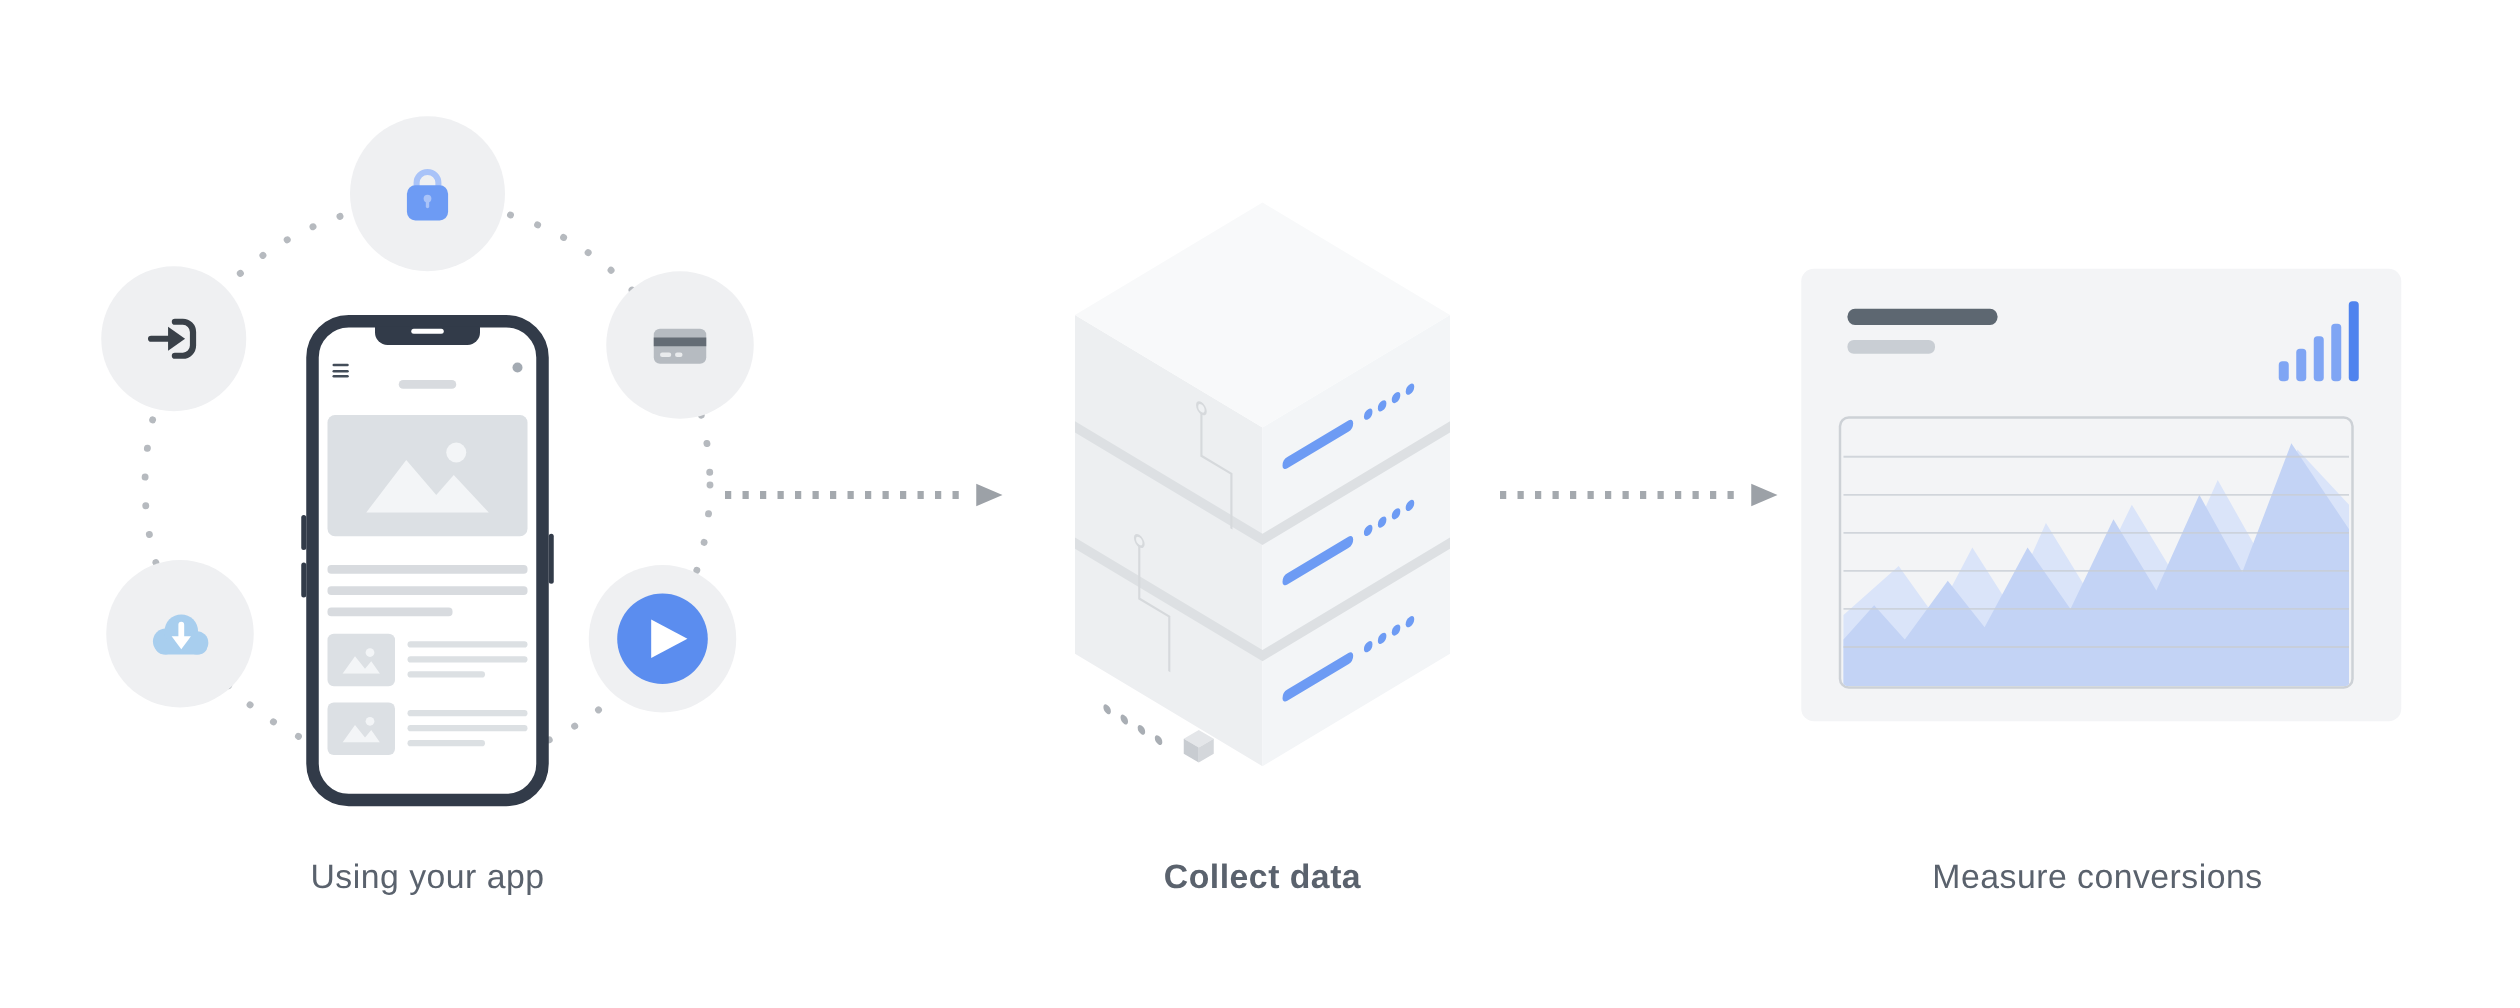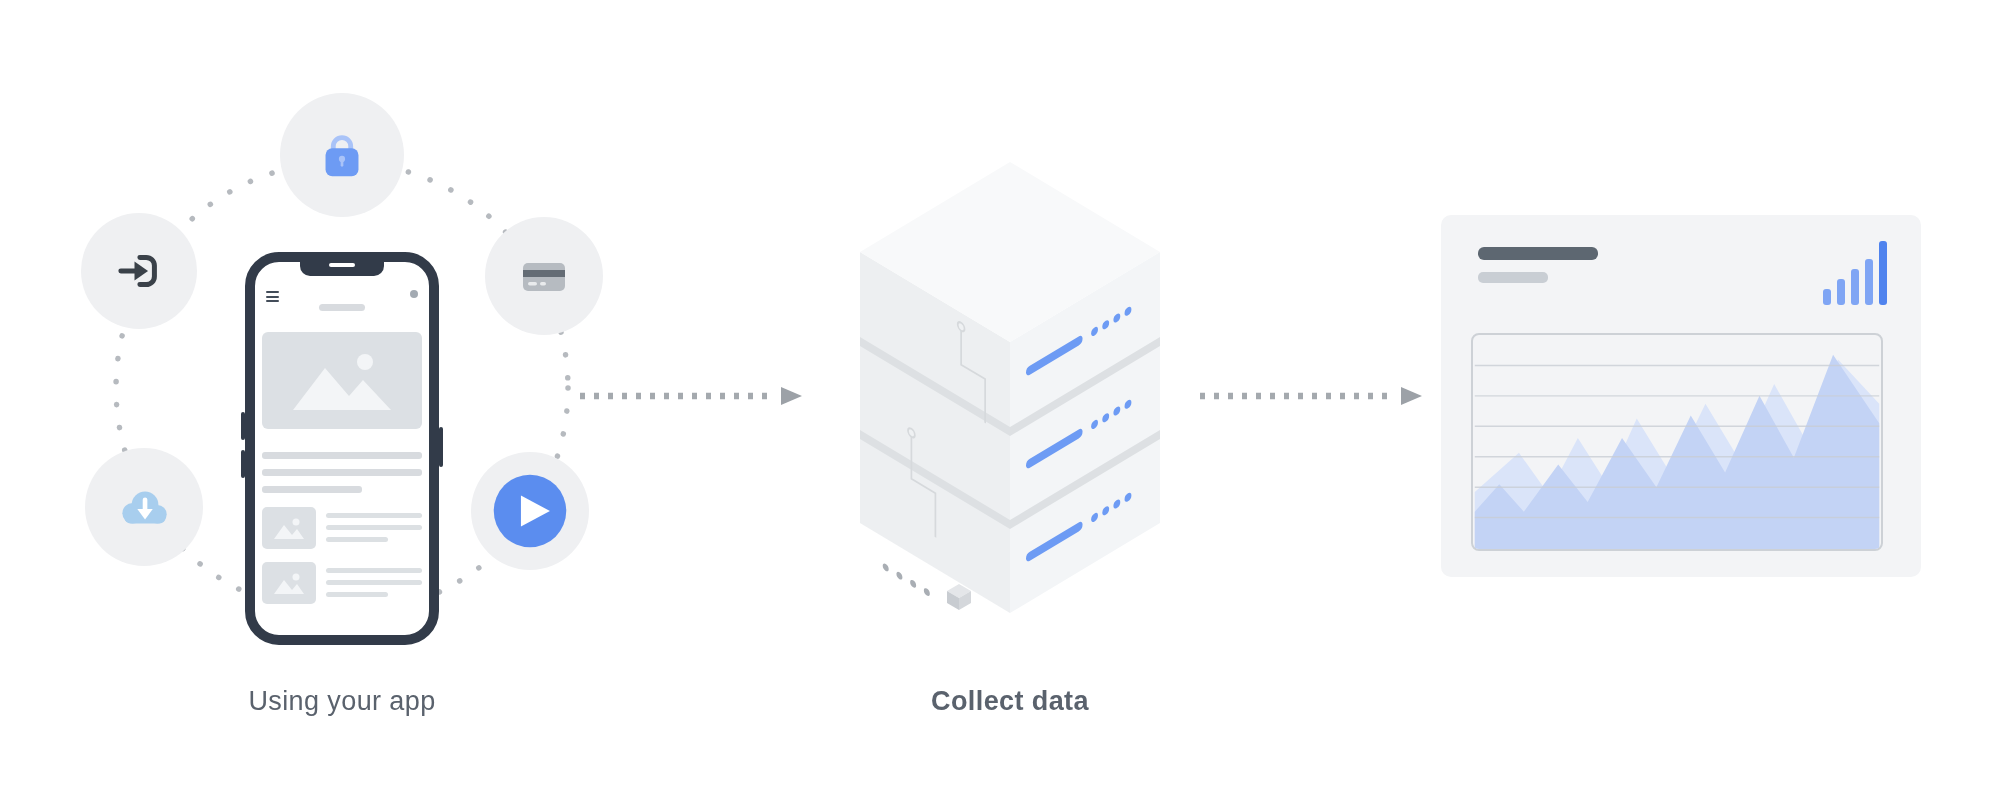--- a/index.html
+++ b/index.html
@@ -251,14 +251,15 @@
           <line x1="0" y1="62" x2="412" y2="62"></line>
           <line x1="0" y1="93" x2="412" y2="93"></line>
           <line x1="0" y1="124" x2="412" y2="124"></line>
           <line x1="0" y1="155" x2="412" y2="155"></line>
           <line x1="0" y1="186" x2="412" y2="186"></line>
         </g>
       </svg>
     </div>
   </div>
 
+  <div class="step-label" style="left:1678px;">Measure conversions</div>
 
 </div>
 
 </body></html>

